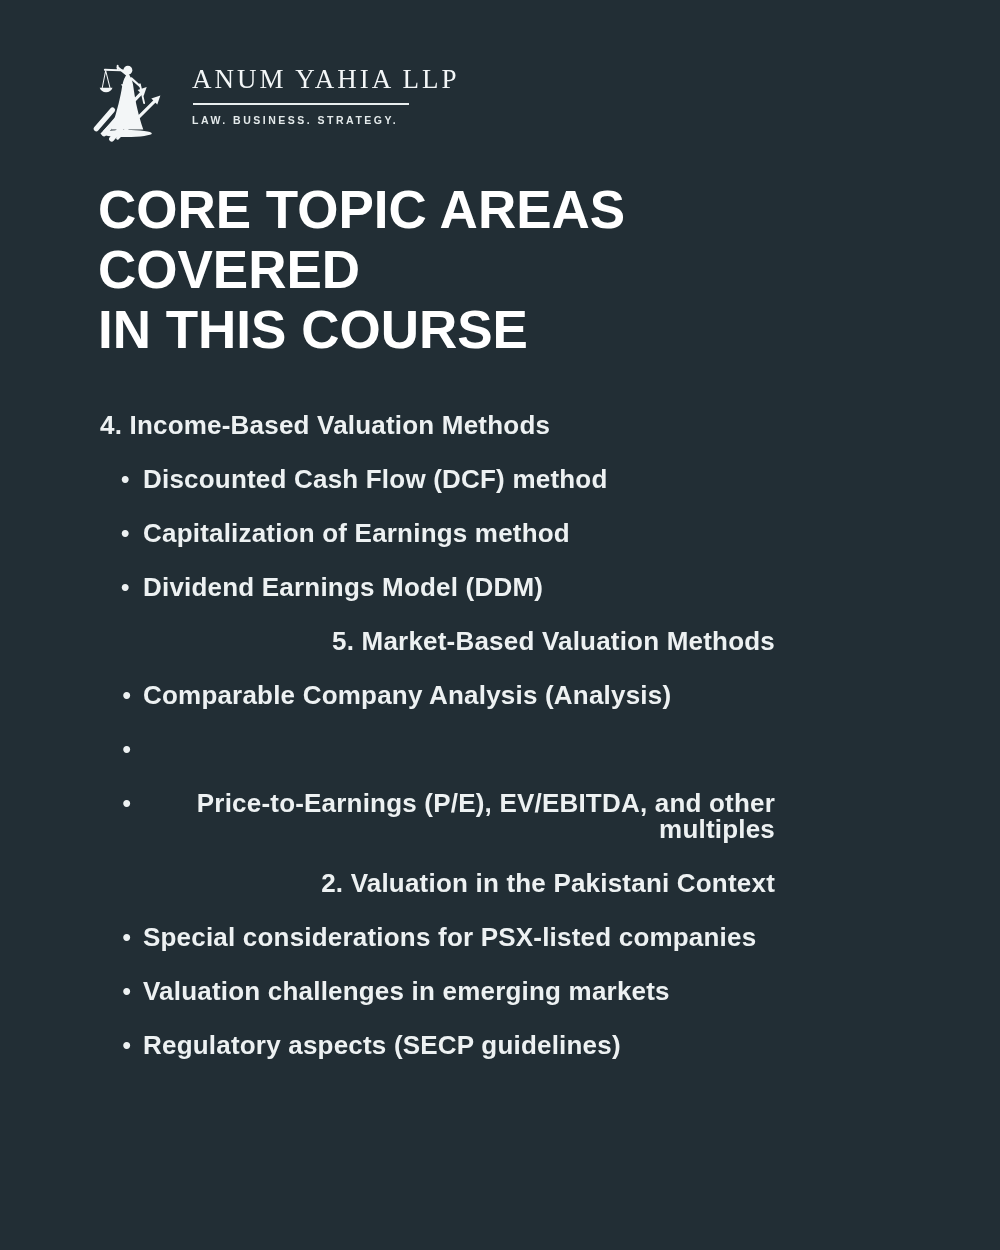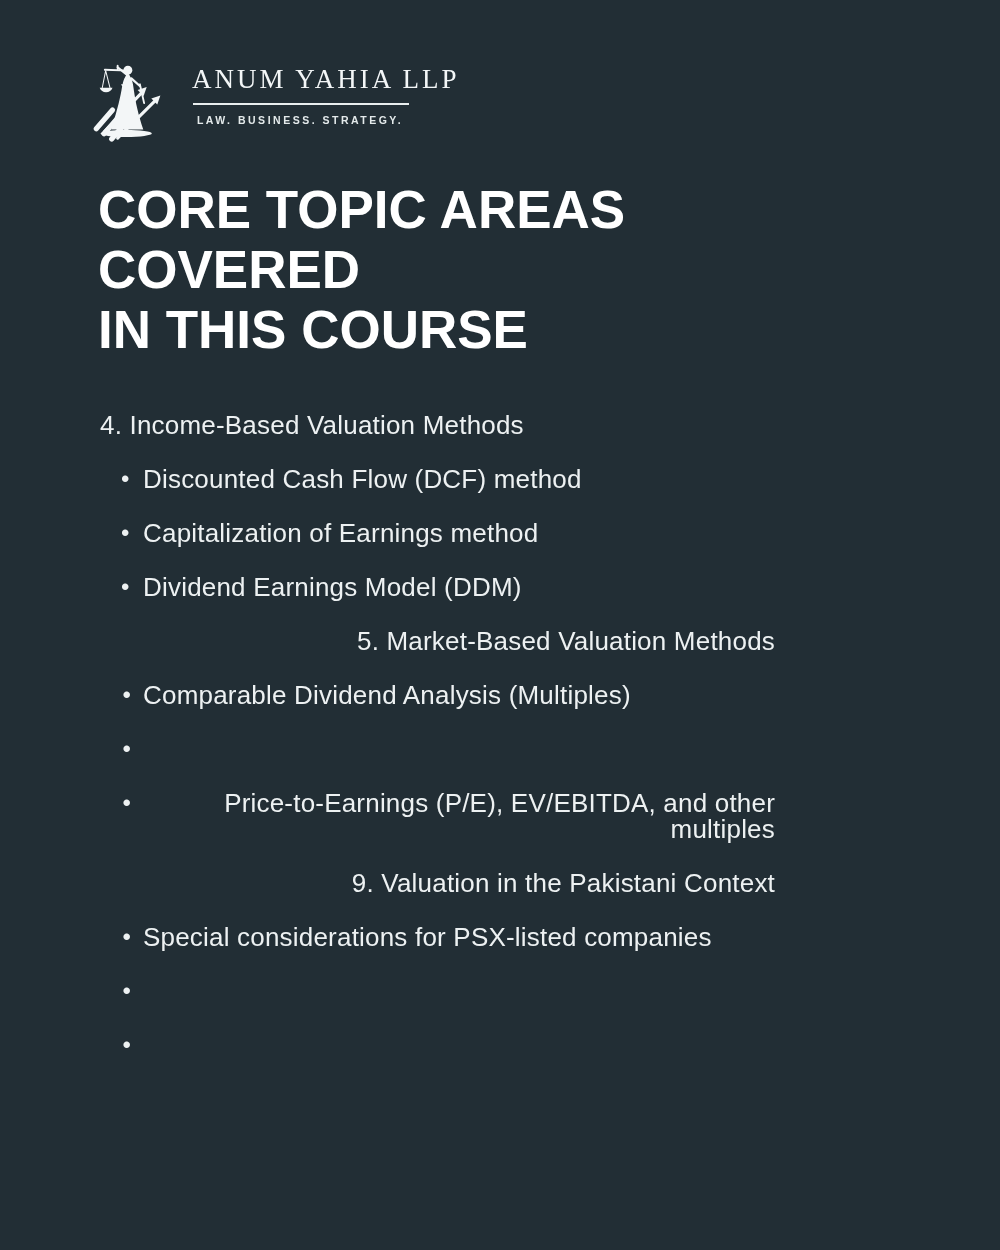--- a/index.html
+++ b/index.html
@@ -33,21 +33,20 @@
     white-space: nowrap;
   }
   .logo-rule {
     height: 2px;
     width: 216px;
     background: #e9eeef;
     margin: 8px 0 9px 1px;
   }
   .logo-tagline {
     width: 216px;
-    text-align: center;
     font-size: 10.5px;
     font-weight: bold;
     letter-spacing: 2.5px;
     color: #e4eaeb;
     white-space: nowrap;
   }
 
   
   .title {
     margin: 34px 12px 0 98px;
@@ -60,20 +59,21 @@
   }
   .title-line { display: block; }
 
   
   .sections {
     margin: 52px 0 0 100px;
     padding-right: 90px;
     color: #edf1f2;
     font-size: 26px;
     letter-spacing: 0.2px;
+    font-weight: bold;
   }
   .topic-section + .topic-section { margin-top: 25px; text-align: right; }
   .section-heading {
     margin: 0 0 28px 0;
     line-height: 26px;
   }
   .bullet-list {
     list-style: none;
     margin: 0;
     padding: 0 0 0 21px;
@@ -171,42 +171,44 @@
           <span>Dividend Earnings Model (DDM)</span>
         </li>
       </ul>
     </section>
 
     <section class="topic-section">
       <div class="section-heading">5. Market-Based Valuation Methods</div>
       <ul class="bullet-list">
         <li class="bullet-item">
           <span class="dot">•</span>
-          <span>Comparable Dividend Analysis (Multiples)</span>
+          <span>Comparable Company Analysis (Analysis)</span>
         </li>
         <li class="bullet-item">
           <span class="dot">•</span>
         </li>
         <li class="bullet-item">
           <span class="dot">•</span>
           <span>Price-to-Earnings (P/E), EV/EBITDA, and other multiples</span>
         </li>
       </ul>
     </section>
 
     <section class="topic-section">
-      <div class="section-heading">9. Valuation in the Pakistani Context</div>
+      <div class="section-heading">2. Valuation in the Pakistani Context</div>
       <ul class="bullet-list">
         <li class="bullet-item">
           <span class="dot">•</span>
           <span>Special considerations for PSX-listed companies</span>
         </li>
         <li class="bullet-item">
           <span class="dot">•</span>
-        </li>
-        <li class="bullet-item">
-          <span class="dot">•</span>
+          <span>Valuation challenges in emerging markets</span>
+        </li>
+        <li class="bullet-item">
+          <span class="dot">•</span>
+          <span>Regulatory aspects (SECP guidelines)</span>
         </li>
       </ul>
     </section>
 
   </div>
 </main>
 
 </body></html>

